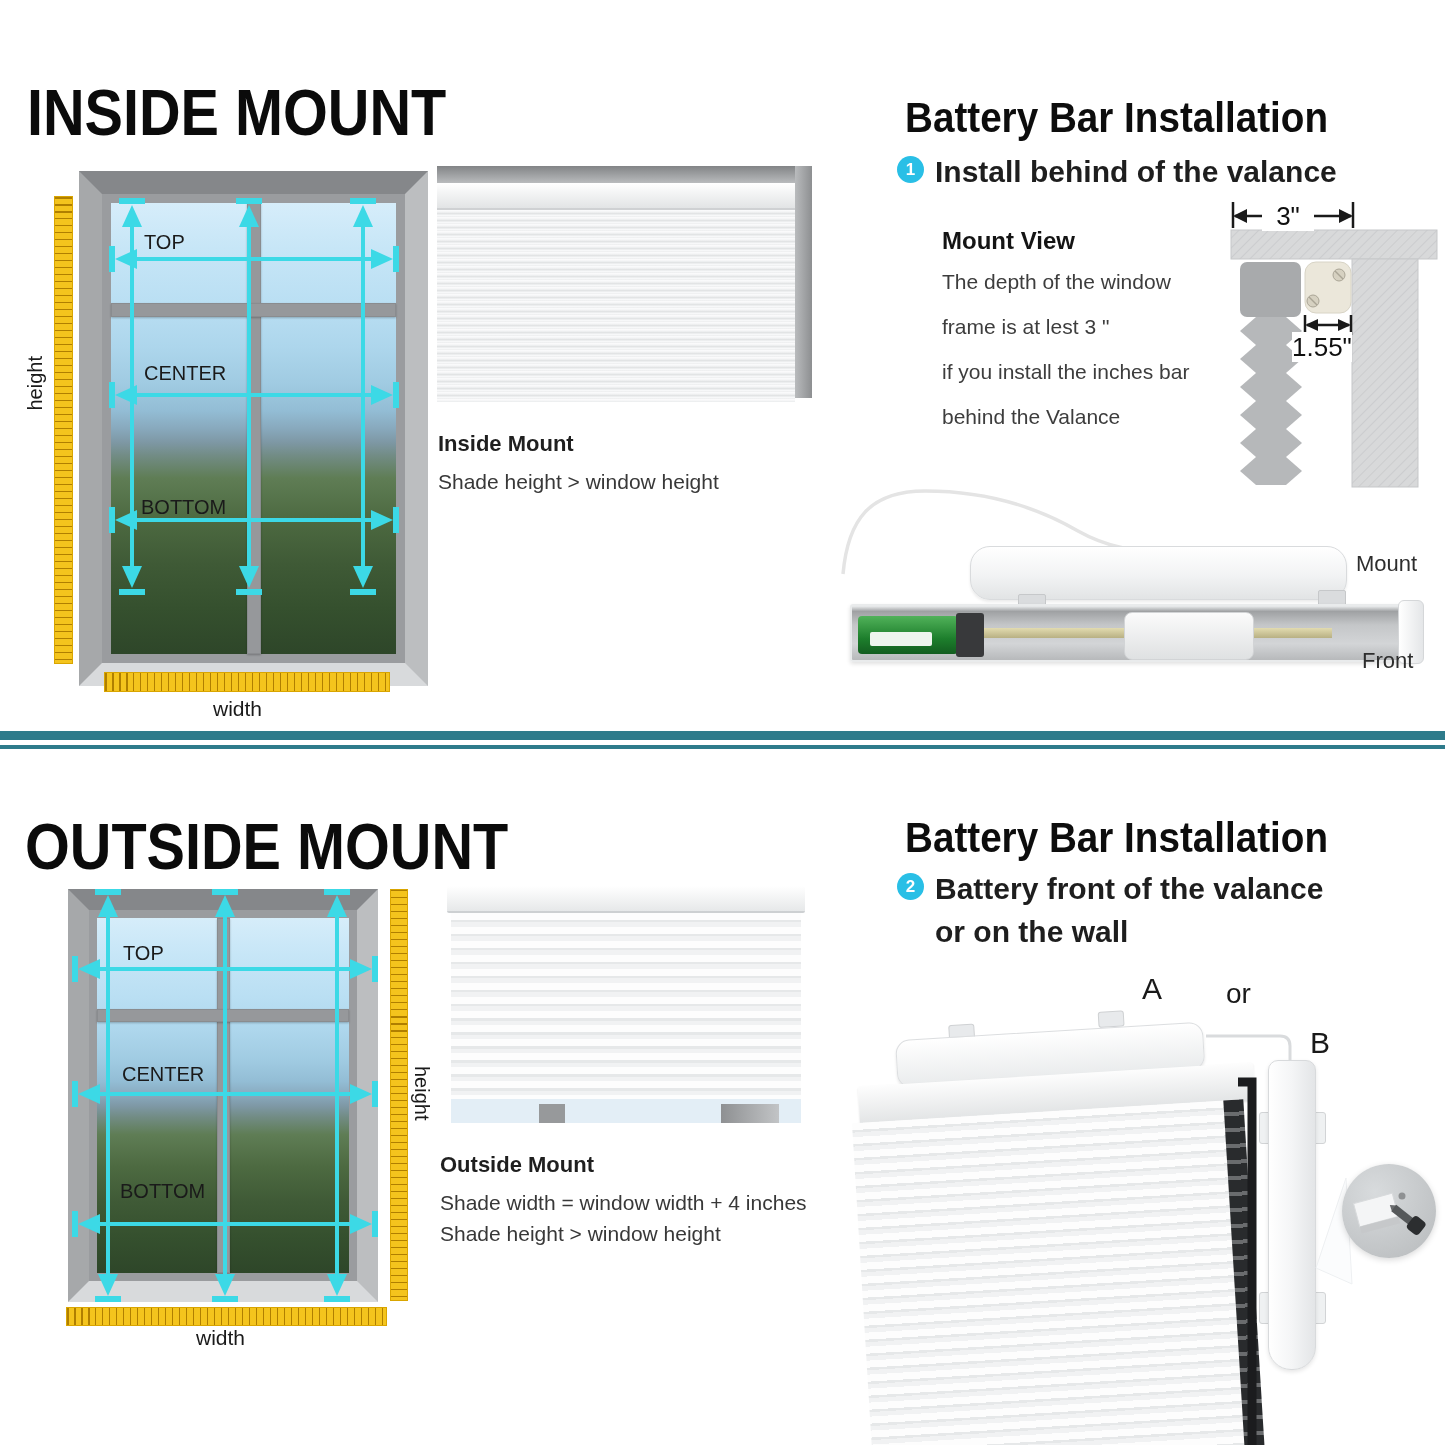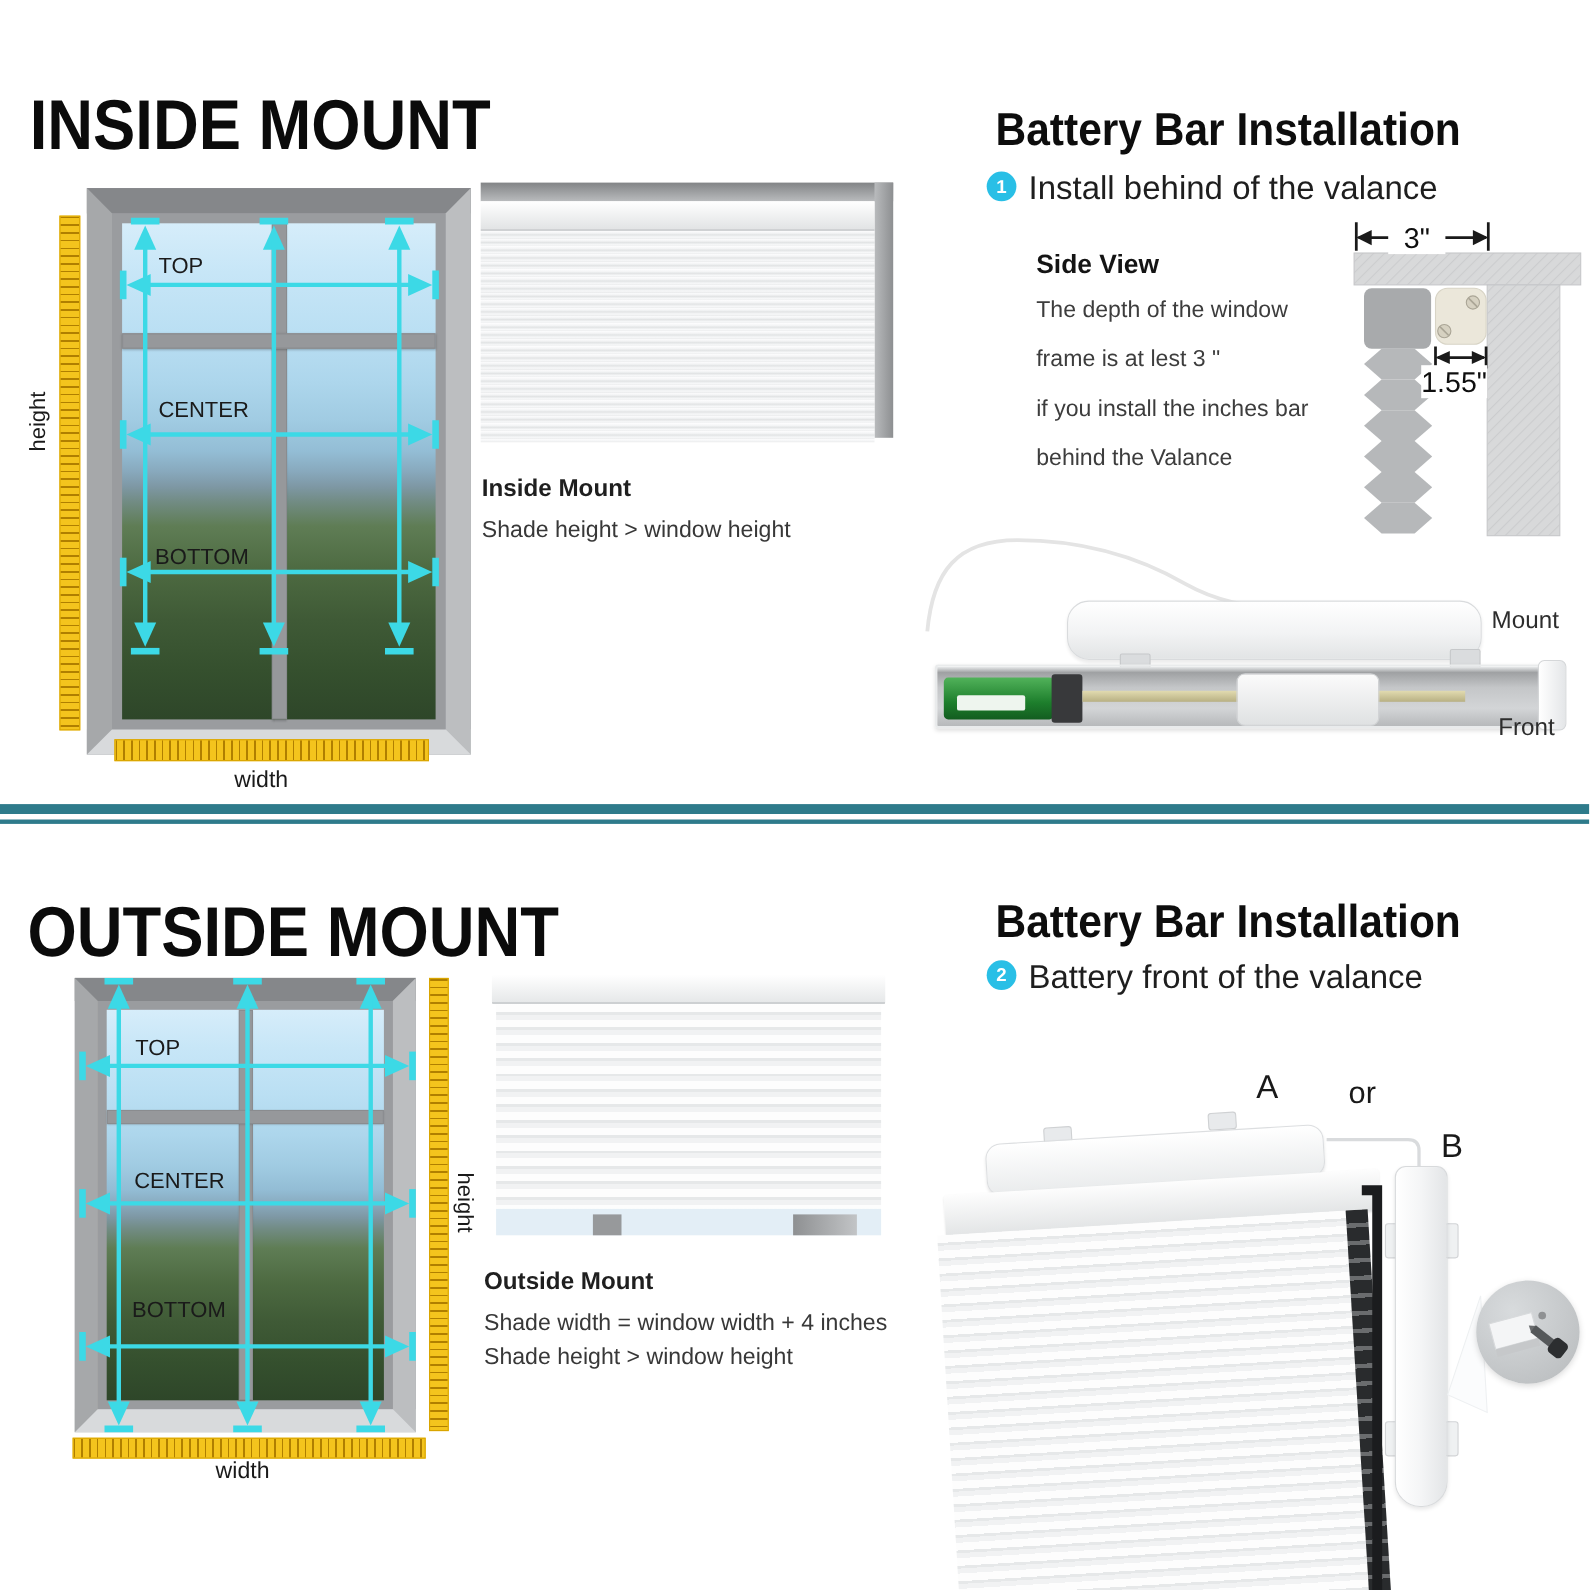--- a/index.html
+++ b/index.html
@@ -1,19 +1,19 @@
 <!DOCTYPE html>
 <html><head>
 <meta charset="utf-8">
 <style>
   html,body{margin:0;padding:0;background:#ffffff;}
   .page{position:relative;width:1445px;height:1445px;background:#ffffff;overflow:hidden;
         font-family:"Liberation Sans", sans-serif;color:#222;margin-top:24px;}
   .abs{position:absolute;}
-  .nw{white-space:nowrap;}
+  .nw{white-space:nowrap;font-weight:bold;}
   .sec-title{font-size:64px;font-weight:bold;color:#0b0b0b;transform:scaleX(.9);transform-origin:left top;letter-spacing:0;}
   .bat-title{font-size:42px;font-weight:bold;color:#0d0d0d;transform:scaleX(.92);transform-origin:left top;}
   .step{display:flex;align-items:flex-start;gap:11px;}
   .badge{width:27px;height:27px;border-radius:50%;background:#29bfe6;color:#fff;font-weight:bold;
          font-size:17px;display:flex;align-items:center;justify-content:center;flex:0 0 auto;margin-top:6px;}
   .step-text{font-size:30px;color:#1e1e1e;line-height:43px;}
   .sideview-title{font-size:24px;font-weight:bold;color:#141414;}
   .desc{display:grid;row-gap:21px;font-size:21px;color:#3d3d3d;}
   .spec-h{font-size:22px;font-weight:bold;color:#1f1f1f;margin-bottom:9px;}
   .spec-line{font-size:21px;color:#383838;line-height:31px;}
@@ -115,21 +115,21 @@
   <div class="abs" style="left:438px;top:407px;">
     <div class="spec-h">Inside Mount</div>
     <div class="spec-line">Shade height &gt; window height</div>
   </div>
 
   <div class="abs bat-title nw" style="left:905px;top:70px;">Battery Bar Installation</div>
   <div class="abs step" style="left:897px;top:126px;">
     <div class="badge">1</div>
     <div class="step-text nw">Install behind of the valance</div>
   </div>
-  <div class="abs sideview-title" style="left:942px;top:203px;">Side View</div>
+  <div class="abs sideview-title" style="left:942px;top:203px;">Mount View</div>
   <div class="abs desc" style="left:942px;top:246px;">
     <div>The depth of the window</div>
     <div>frame is at lest 3 "</div>
     <div>if you install the inches bar</div>
     <div>behind the Valance</div>
   </div>
 
   <svg class="abs" style="left:1225px;top:170px;" width="220" height="300" viewBox="0 0 220 300">
     <defs>
       <pattern id="hatch" width="7" height="7" patternTransform="rotate(45)" patternUnits="userSpaceOnUse">
@@ -270,20 +270,21 @@
     <div class="spec-h">Outside Mount</div>
     <div class="spec-line">Shade width = window width + 4 inches</div>
     <div class="spec-line">Shade height &gt; window height</div>
   </div>
 
   <div class="abs bat-title nw" style="left:905px;top:790px;">Battery Bar Installation</div>
   <div class="abs step" style="left:897px;top:843px;">
     <div class="badge">2</div>
     <div>
       <div class="step-text nw">Battery front of the valance</div>
+      <div class="step-text nw">or on the wall</div>
     </div>
   </div>
   <div class="abs ab-label" style="left:1142px;top:948px;">A</div>
   <div class="abs ab-label" style="left:1226px;top:954px;font-size:28px;">or</div>
   <div class="abs ab-label" style="left:1310px;top:1002px;">B</div>
 
   <div class="abs" style="inset:0;transform:rotate(-3.5deg);transform-origin:1230px 1055px;">
     <div class="abs" style="left:952px;top:984px;width:24px;height:14px;background:#e8eaec;border:1px solid #cfd1d3;border-radius:3px;"></div>
     <div class="abs" style="left:1102px;top:980px;width:24px;height:14px;background:#e8eaec;border:1px solid #cfd1d3;border-radius:3px;"></div>
     <div class="abs" style="left:898px;top:996px;width:306px;height:46px;border-radius:14px;background:linear-gradient(180deg,#ffffff,#e9ebec);border:1px solid #dcdee0;box-shadow:0 2px 3px rgba(0,0,0,.1);"></div>

